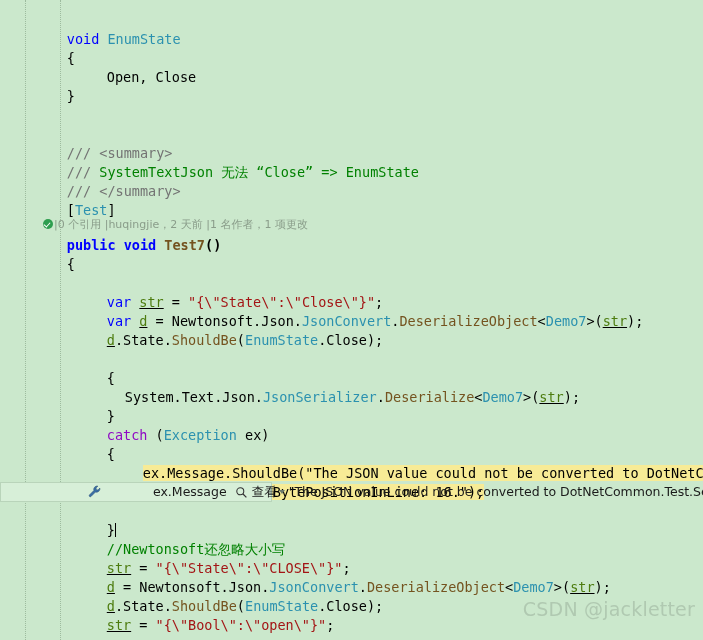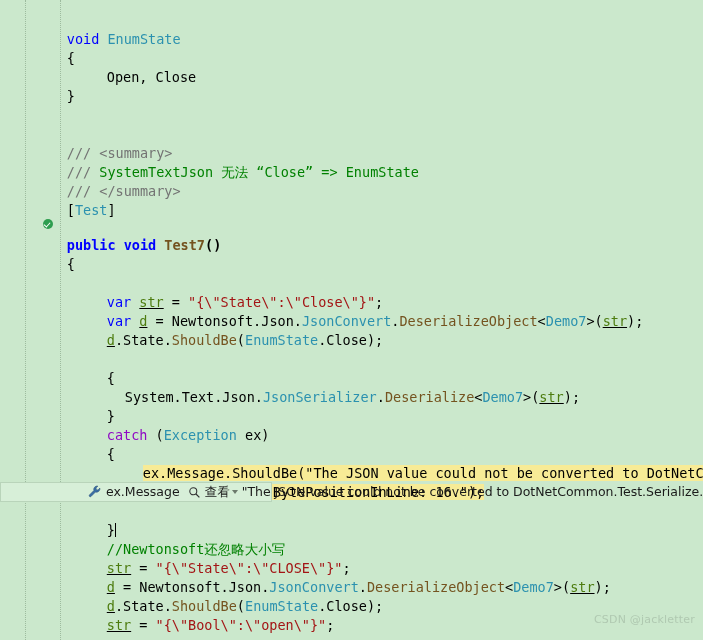--- a/index.html
+++ b/index.html
@@ -130,41 +130,41 @@
     position: absolute;
     left: 88px;
     height: 20px;
     line-height: 20px;
     white-space: nowrap;
     font-family: "DejaVu Sans", "Liberation Sans", sans-serif;
     font-size: 12.5px;
     color: #1a1a1a;
   }
   .qi-icon { display: inline-block; vertical-align: -3px; margin-right: 4px; }
-  .qi-label { color: #1a1a1a; }
+  .qi-label { color: #1a1a1a; margin-left: 47px; }
   .qi-sep { display:inline-block; width: 8px; }
   .qi-view { color: #1a1a1a; }
   .qi-caret {
     display: inline-block;
     width: 0; height: 0;
     border-left: 3.5px solid transparent;
     border-right: 3.5px solid transparent;
     border-top: 4px solid #6c7a6c;
     vertical-align: 2px;
     margin: 0 4px 0 2px;
   }
   .qi-msg { color: #1a1a1a; }
 
   
   .watermark {
     position: absolute;
     right: 8px;
-    bottom: 11px;
+    bottom: 21px;
     font-family: "DejaVu Sans", "Liberation Sans", sans-serif;
-    font-size: 11px;
+    font-size: 19px;
     color: #b0c9b1;
     letter-spacing: 0.2px;
     white-space: nowrap;
   }
 </style>
 </head>
 <body>
 
 <div id="editor">
 
@@ -207,21 +207,21 @@
 
     <div class="line" style="padding-left:18px;">
       <span class="cmttag">/// &lt;/summary&gt;</span>
     </div>
 
     <div class="line" style="padding-left:18px;">
       <span class="plain">[</span><span class="type">Test</span><span class="plain">]</span>
     </div>
 
     <div class="codelens" style="padding-left:22px;">
-      <span class="cl-badge"></span>
+      <span class="cl-badge"></span><span>|0 个引用 |huqingjie，2 天前 |1 名作者，1 项更改</span>
     </div>
 
     <div class="line" style="padding-left:18px;font-weight:bold;">
       <span class="kw">public</span><span class="plain"> </span><span class="kw">void</span><span class="plain"> </span><span class="meth">Test7</span><span class="plain">()</span>
     </div>
 
     <div class="line" style="padding-left:18px;">
       <span class="plain">{</span>
     </div>
 

